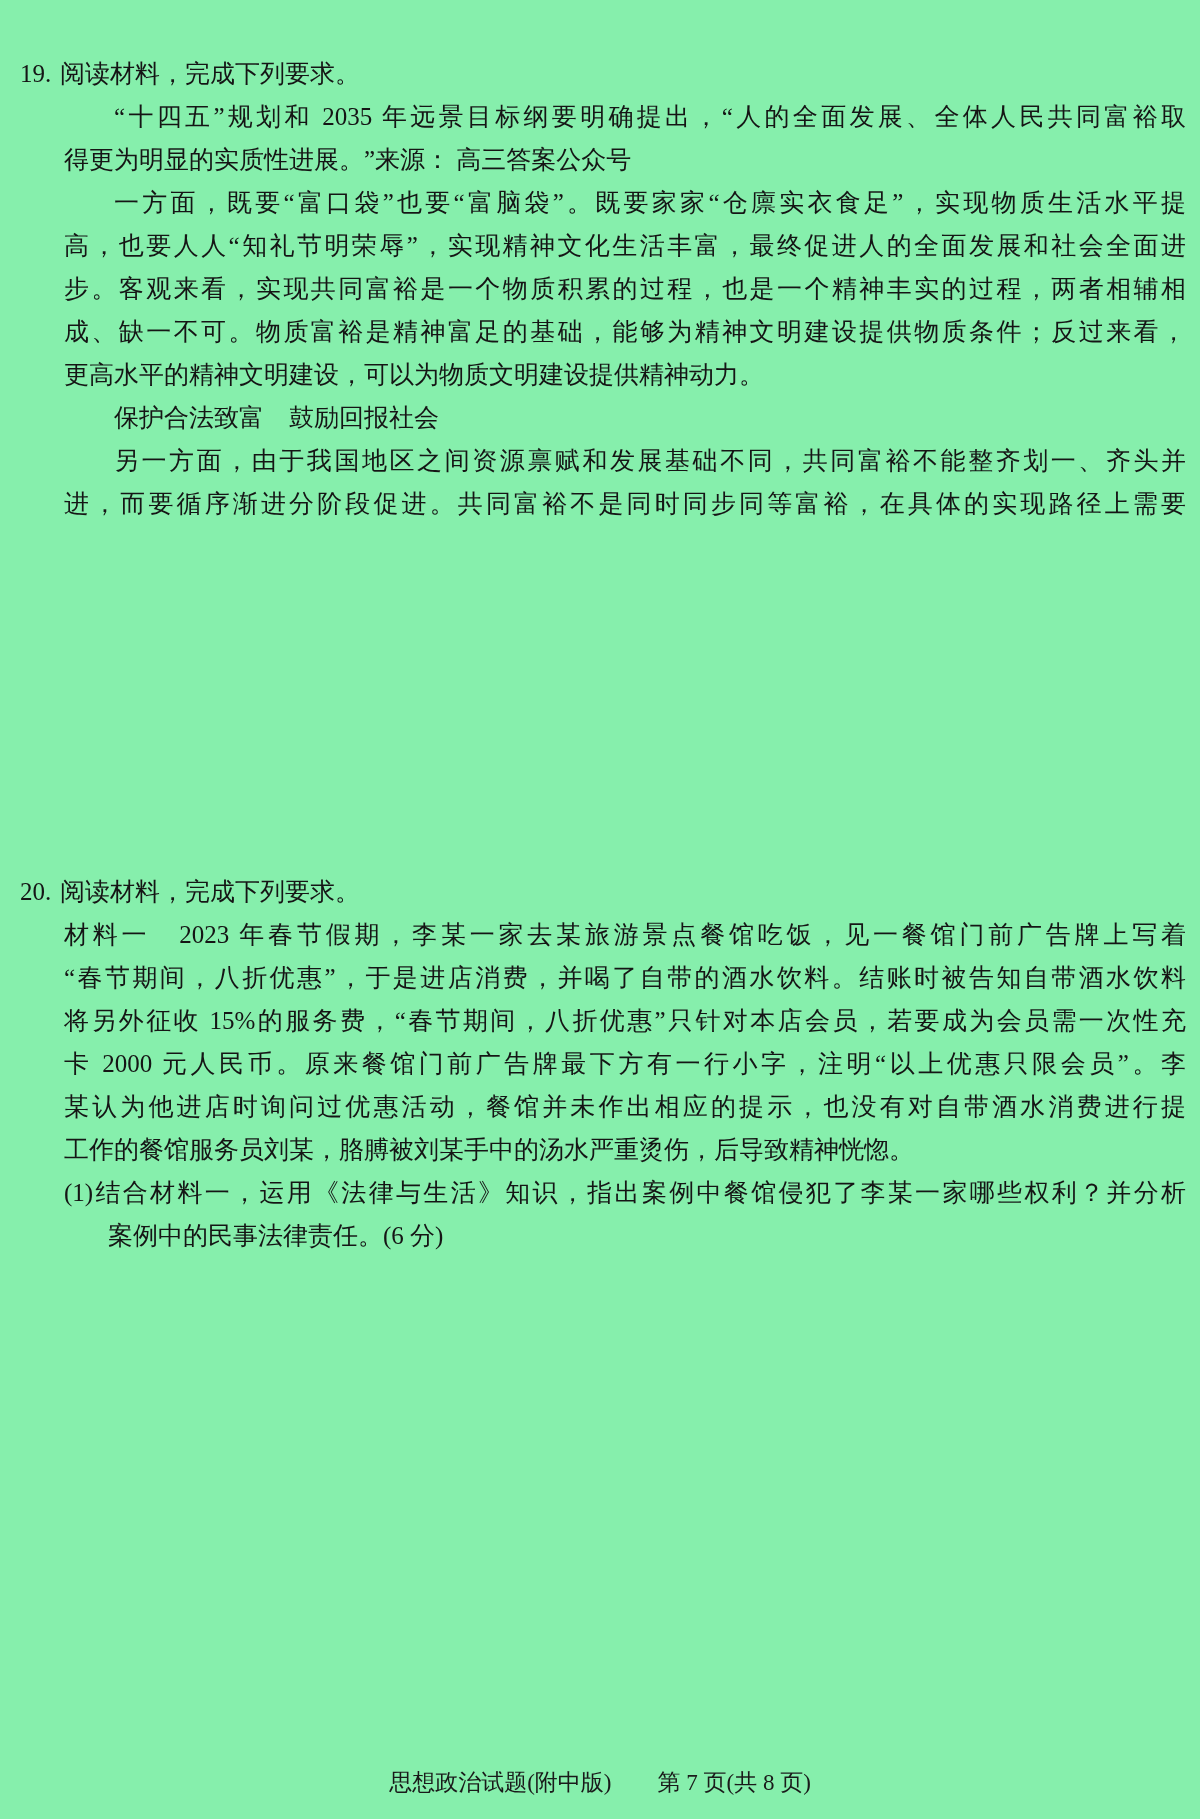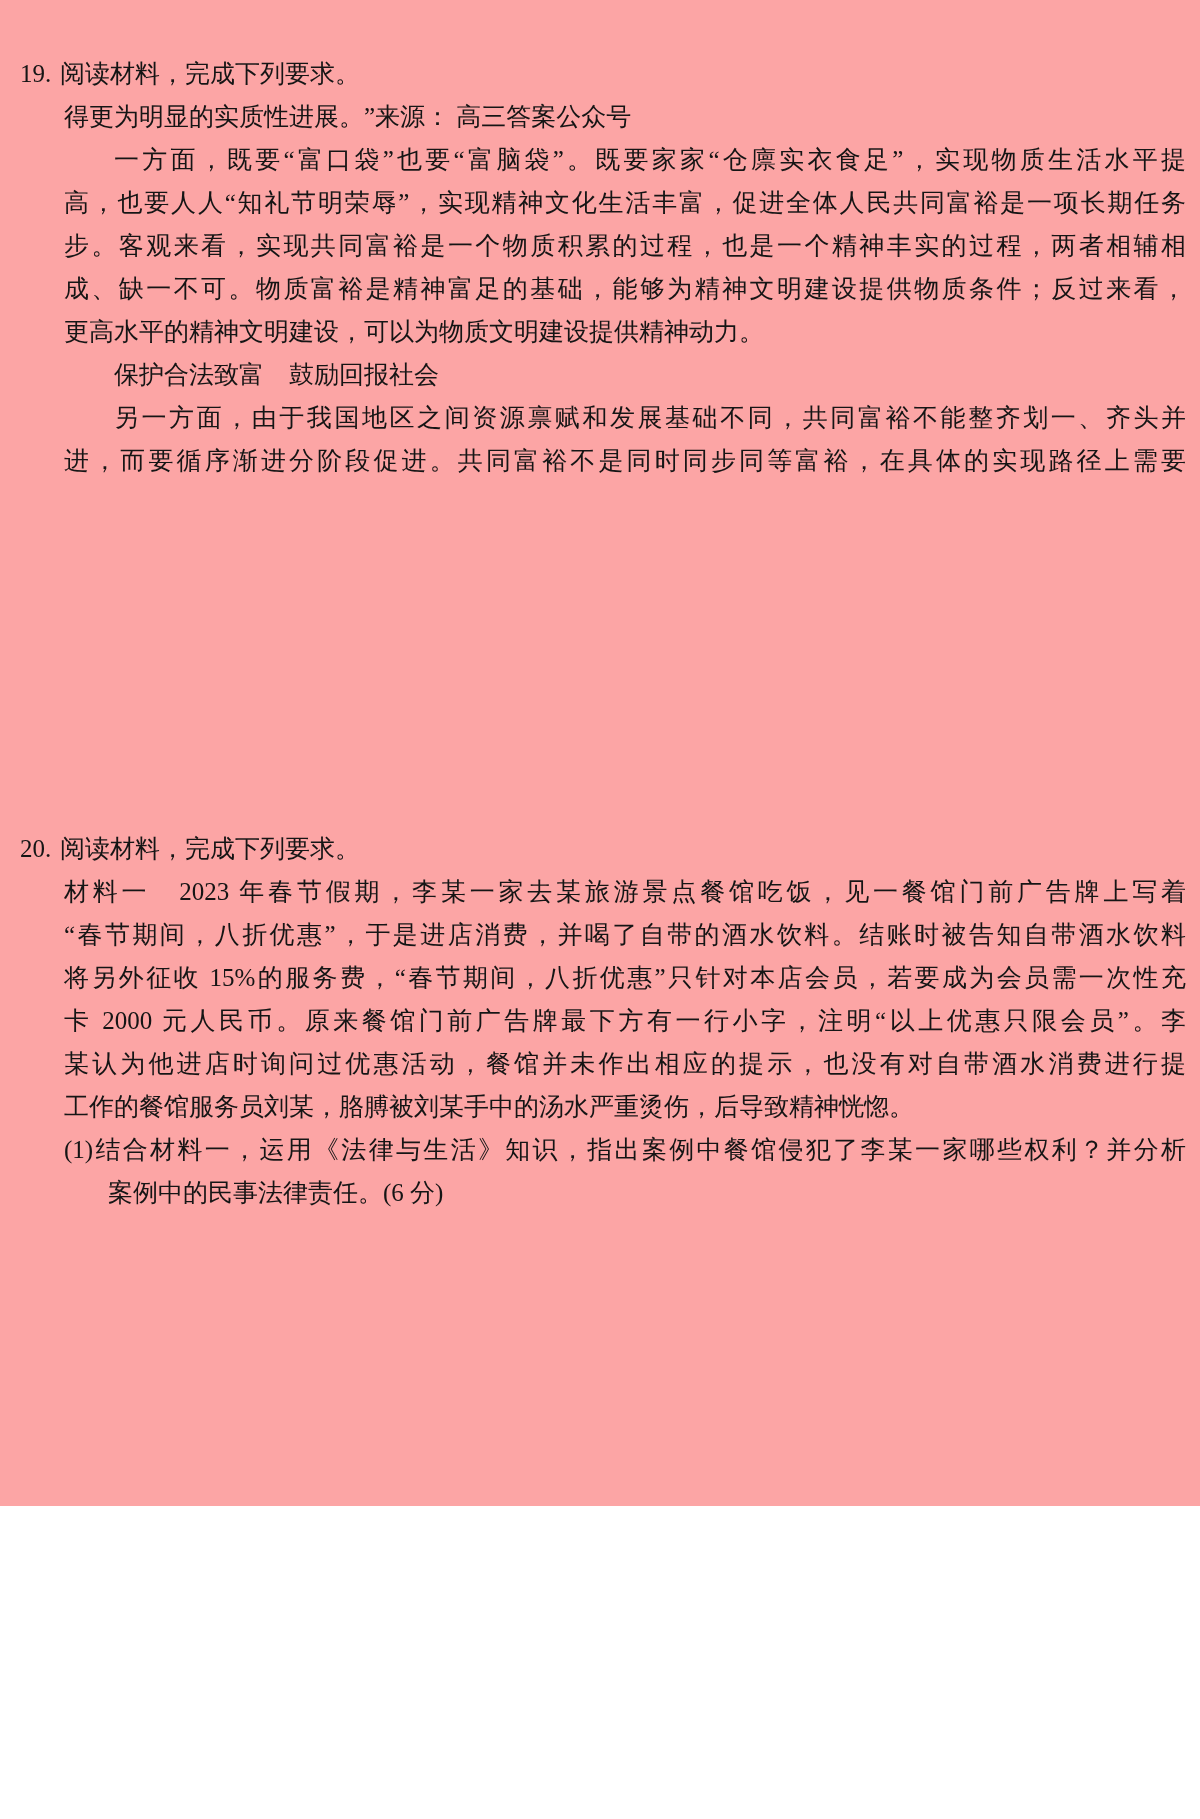--- a/index.html
+++ b/index.html
@@ -3,22 +3,22 @@
 <meta charset="utf-8">
 <style>
   html, body {
     margin: 0;
     padding: 0;
     background: #ffffff;
   }
   .page {
     position: relative;
     width: 1200px;
-    height: 1506px;
-    background: #fca5a5;
+    height: 1819px;
+    background: #86efac;
     color: #151515;
     font-family: "Liberation Serif", "DejaVu Serif", serif;
     font-size: 25px;
     line-height: 43px;
     overflow: hidden;
     box-sizing: border-box;
     padding: 52px 14px 0 20px;
   }
   .qline {
     white-space: nowrap;
@@ -63,25 +63,26 @@
 </style>
 </head>
 <body>
 
 <div class="page">
 
   <section>
     <div class="line qline"><span class="qnum">19.</span><span>阅读材料，完成下列要求。</span></div>
 
     <div class="qbody">
+      <div class="line j indent">“十四五”规划和 2035 年远景目标纲要明确提出，“人的全面发展、全体人民共同富裕取</div>
       <div class="line">得更为明显的实质性进展。”来源： 高三答案公众号</div>
 
 
       <div class="line j indent">一方面，既要“富口袋”也要“富脑袋”。既要家家“仓廪实衣食足”，实现物质生活水平提</div>
-      <div class="line j">高，也要人人“知礼节明荣辱”，实现精神文化生活丰富，促进全体人民共同富裕是一项长期任务</div>
+      <div class="line j">高，也要人人“知礼节明荣辱”，实现精神文化生活丰富，最终促进人的全面发展和社会全面进</div>
       <div class="line j">步。客观来看，实现共同富裕是一个物质积累的过程，也是一个精神丰实的过程，两者相辅相</div>
       <div class="line j">成、缺一不可。物质富裕是精神富足的基础，能够为精神文明建设提供物质条件；反过来看，</div>
       <div class="line">更高水平的精神文明建设，可以为物质文明建设提供精神动力。</div>
 
       <div class="line indent">保护合法致富　鼓励回报社会</div>
 
       <div class="line j indent">另一方面，由于我国地区之间资源禀赋和发展基础不同，共同富裕不能整齐划一、齐头并</div>
       <div class="line j">进，而要循序渐进分阶段促进。共同富裕不是同时同步同等富裕，在具体的实现路径上需要</div>
 
     </div>

